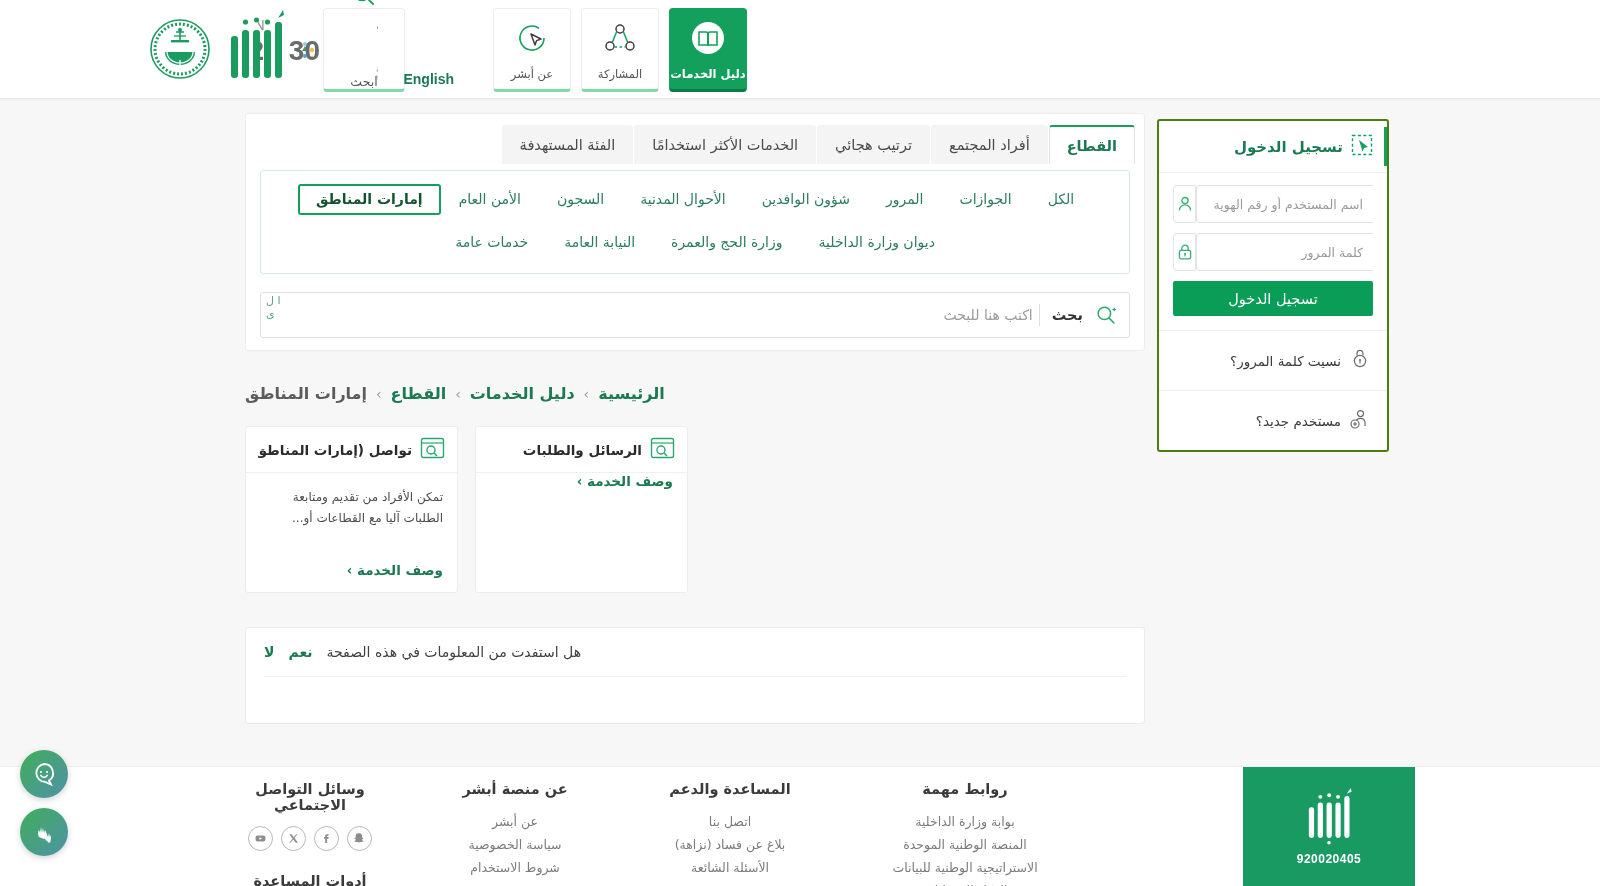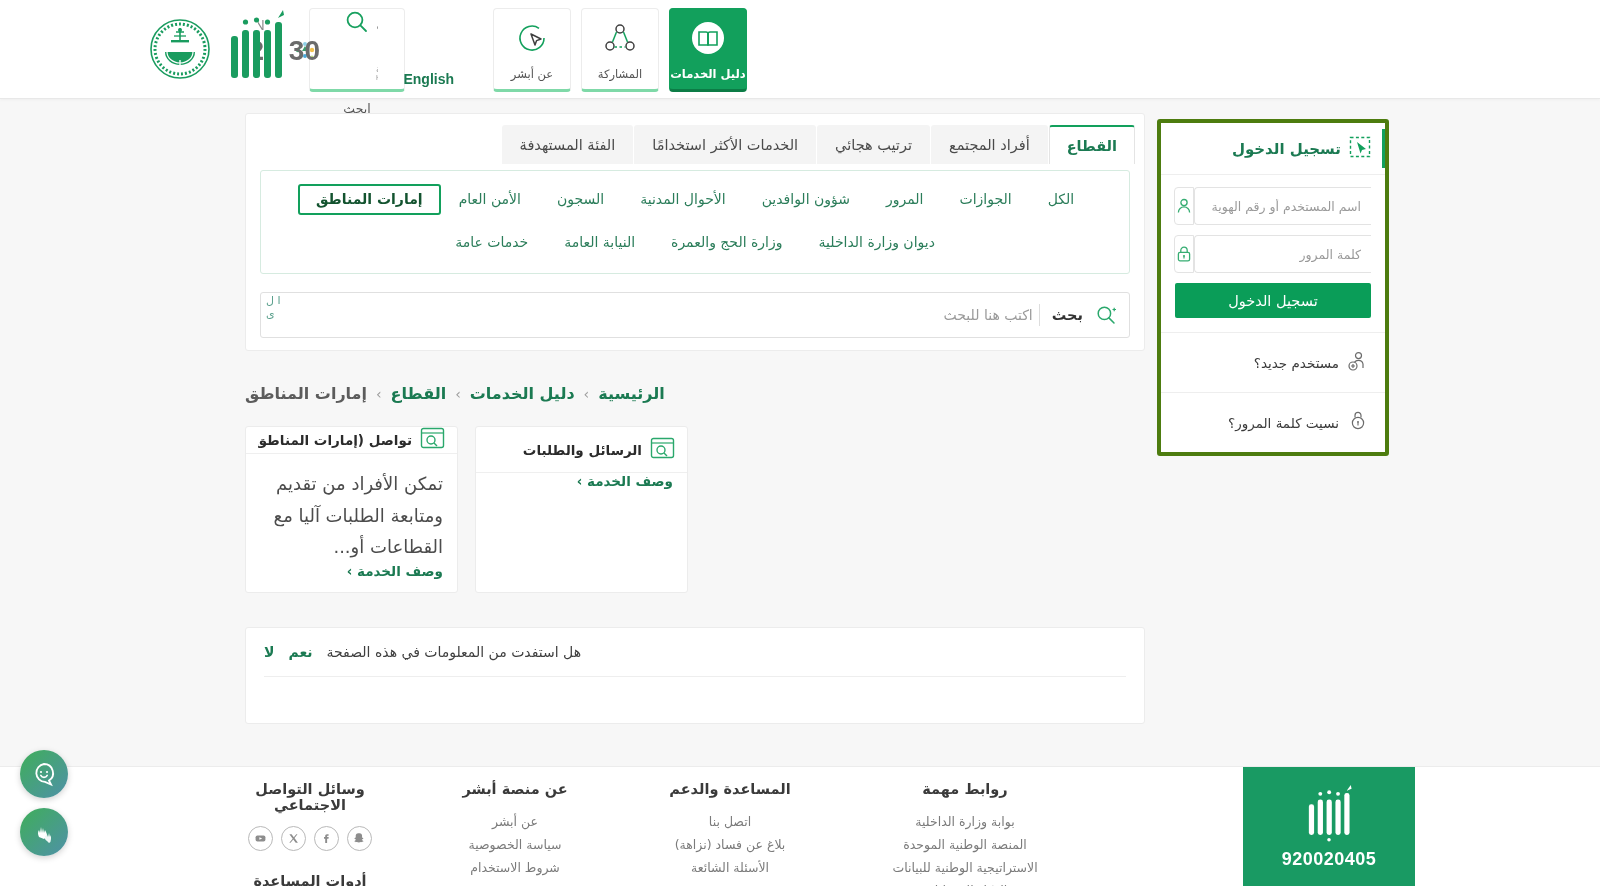--- a/index.html
+++ b/index.html
@@ -11,24 +11,24 @@
   #page { position: relative; width: 1600px; height: 886px; background: #f7f7f7; }
 
   
   .header {
     position: absolute; top: 0; left: 0; width: 1600px; height: 99px;
     background: #ffffff; border-bottom: 1px solid #e8e8e8;
     box-shadow: 0 1px 3px rgba(0,0,0,0.04);
   }
   .hdr-moi-logo { position: absolute; top: 18px; right: 1389px; width: 62px; height: 62px; }
   .hdr-search-btn {
-    position: absolute; top: 8px; right: 1195px; width: 96px; height: 84px;
+    position: absolute; top: 8px; right: 1195px; width: 82px; height: 84px;
     background: #fff; border: 1px solid #ececec; border-radius: 4px;
     border-bottom: 3px solid #7fd9a8;
-    display: flex; flex-direction: column; align-items: center; justify-content: space-between;
+    display: flex; flex-direction: column; align-items: center; justify-content: flex-end;
     cursor: pointer;
     gap: 48px;
   }
   .hdr-search-btn .lbl { font-size: 12.5px; color: #555; margin-top: 14px; }
   .hdr-english {
     position: absolute; top: 71px; right: 1146px;
     font-size: 14px; font-weight: bold; color: #1b7a52; cursor: pointer;
     font-family: "Liberation Sans", sans-serif;
     margin-left: 39px;
   }
@@ -43,21 +43,21 @@
   .nav-tile .lbl { font-size: 11.5px; color: #555; white-space: nowrap; }
   .nav-tile.active { background: #12a05c; border-color: #12a05c; border-bottom-color: #0c7c46; }
   .nav-tile.active .lbl { color: #fff; font-weight: bold; }
 
   .hdr-vision { position: absolute; top: 14px; left: 258px; width: 120px; height: 68px; }
   .hdr-absher { position: absolute; top: 8px; left: 225px; width: 62px; height: 80px; }
 
   
   .login-panel {
     position: absolute; top: 119px; right: 211px; width: 232px;
-    background: #fff; border: 4px solid #4d7c0f; border-radius: 3px;
+    background: #fff; border: 2px solid #4d7c0f; border-radius: 3px;
   }
   .login-head {
     height: 52px; display: flex; align-items: center; justify-content: flex-start;
     padding: 0 14px; border-bottom: 1px solid #eee; position: relative;
   }
   .login-head .ttl { font-size: 15px; font-weight: bold; color: #1b7a52; margin-right: 8px; }
   .login-head::before {
     content: ''; position: absolute; right: 0; top: 6px; bottom: 6px; width: 3px; background: #12a05c;
   }
   .login-body { padding: 12px 14px 14px; }
@@ -157,21 +157,21 @@
   }
   .svc-head {
     height: 46px; border-bottom: 1px solid #efefef; display: flex;
     align-items: center; padding: 0 12px; direction: rtl;
   }
   .svc-head .ttl {
     font-size: 13.5px; font-weight: bold; color: #2b2b2b; margin-right: 8px;
     white-space: nowrap; overflow: hidden;
   }
   .svc-body { padding: 14px 14px 0; flex: 1; }
-  .svc-desc { font-size: 18px; color: #4c4c4c; line-height: 1.75; text-align: right; }
+  .svc-desc { font-size: 12px; color: #4c4c4c; line-height: 1.75; text-align: right; }
   .svc-link {
     padding: 0 14px 14px; font-size: 13.5px; font-weight: bold; color: #1b7a52;
     text-align: right; cursor: pointer;
   }
 
   
   .feedback {
     position: absolute; top: 627px; right: 455px; width: 900px; height: 97px;
     background: #fff; border: 1px solid #ececec; border-radius: 3px;
   }
@@ -192,21 +192,21 @@
   .footer {
     position: absolute; top: 766px; left: 0; width: 1600px; height: 120px;
     background: #fff; border-top: 1px solid #ececec;
   }
   .ft-logo {
     position: absolute; top: 0; right: 185px; width: 172px; height: 120px;
     background: #199a63; display: flex; flex-direction: column;
     align-items: center; justify-content: center;
   }
   .ft-logo .num {
-    color: #fff; font-size: 18px; font-weight: bold; margin-top: 6px;
+    color: #fff; font-size: 12px; font-weight: bold; margin-top: 6px;
     font-family: "Liberation Sans", sans-serif; letter-spacing: 0.5px;
   }
   .ft-col-links { position: absolute; top: 14px; right: 560px; width: 150px; text-align: center; }
   .ft-col-help  { position: absolute; top: 14px; right: 790px; width: 160px; text-align: center; }
   .ft-col-about { position: absolute; top: 14px; right: 1010px; width: 150px; text-align: center; }
   .ft-col-social{ position: absolute; top: 14px; right: 1200px; width: 180px; text-align: center; }
   .ft-h { font-size: 14.5px; font-weight: bold; color: #3a3a3a; margin-bottom: 13px; }
   .ft-li { font-size: 12.5px; color: #7b7b7b; line-height: 1.85; cursor: pointer; }
   .ft-socials { display: flex; direction: rtl; justify-content: center; gap: 8px; margin-top: 2px; }
   .ft-soc {
@@ -356,39 +356,39 @@
           </svg>
         </span>
         <input type="password" placeholder="كلمة المرور" style="">
       </div>
       <button class="btn-login">تسجيل الدخول</button>
     </div>
 
     <div class="login-row">
       <span>
         <svg width="22" height="22" viewBox="0 0 22 22">
+          <circle cx="11" cy="13" r="5.6" fill="none" stroke="#6b6b6b" stroke-width="1.2"></circle>
+          <path d="M8 7.4 V5.4 a3 3 0 0 1 6 0 v2" fill="none" stroke="#6b6b6b" stroke-width="1.2"></path>
+          <circle cx="11" cy="12" r="1" fill="#6b6b6b"></circle>
+          <line x1="11" y1="12.8" x2="11" y2="15.4" stroke="#6b6b6b" stroke-width="1.1"></line>
+        </svg>
+      </span>
+      <span class="txt">نسيت كلمة المرور؟</span>
+    </div>
+
+    <div class="login-row">
+      <span>
+        <svg width="22" height="22" viewBox="0 0 22 22">
           <circle cx="11.5" cy="5.6" r="3" fill="none" stroke="#6b6b6b" stroke-width="1.2"></circle>
           <path d="M7 18 V14 a4.6 4.6 0 0 1 9 0 v4" fill="none" stroke="#6b6b6b" stroke-width="1.2"></path>
           <circle cx="6" cy="16" r="4" fill="#fff" stroke="#6b6b6b" stroke-width="1.2"></circle>
           <path d="M6 14 v4 M4 16 h4" stroke="#6b6b6b" stroke-width="1.2"></path>
         </svg>
       </span>
       <span class="txt">مستخدم جديد؟</span>
-    </div>
-
-    <div class="login-row">
-      <span>
-        <svg width="22" height="22" viewBox="0 0 22 22">
-          <circle cx="11" cy="13" r="5.6" fill="none" stroke="#6b6b6b" stroke-width="1.2"></circle>
-          <path d="M8 7.4 V5.4 a3 3 0 0 1 6 0 v2" fill="none" stroke="#6b6b6b" stroke-width="1.2"></path>
-          <circle cx="11" cy="12" r="1" fill="#6b6b6b"></circle>
-          <line x1="11" y1="12.8" x2="11" y2="15.4" stroke="#6b6b6b" stroke-width="1.1"></line>
-        </svg>
-      </span>
-      <span class="txt">نسيت كلمة المرور؟</span>
     </div>
   </div>
 
   <div class="main-card">
 
     <div class="tabs">
       <div class="tab active">القطاع</div>
       <div class="tab">أفراد المجتمع</div>
       <div class="tab">ترتيب هجائي</div>
       <div class="tab">الخدمات الأكثر استخدامًا</div>

